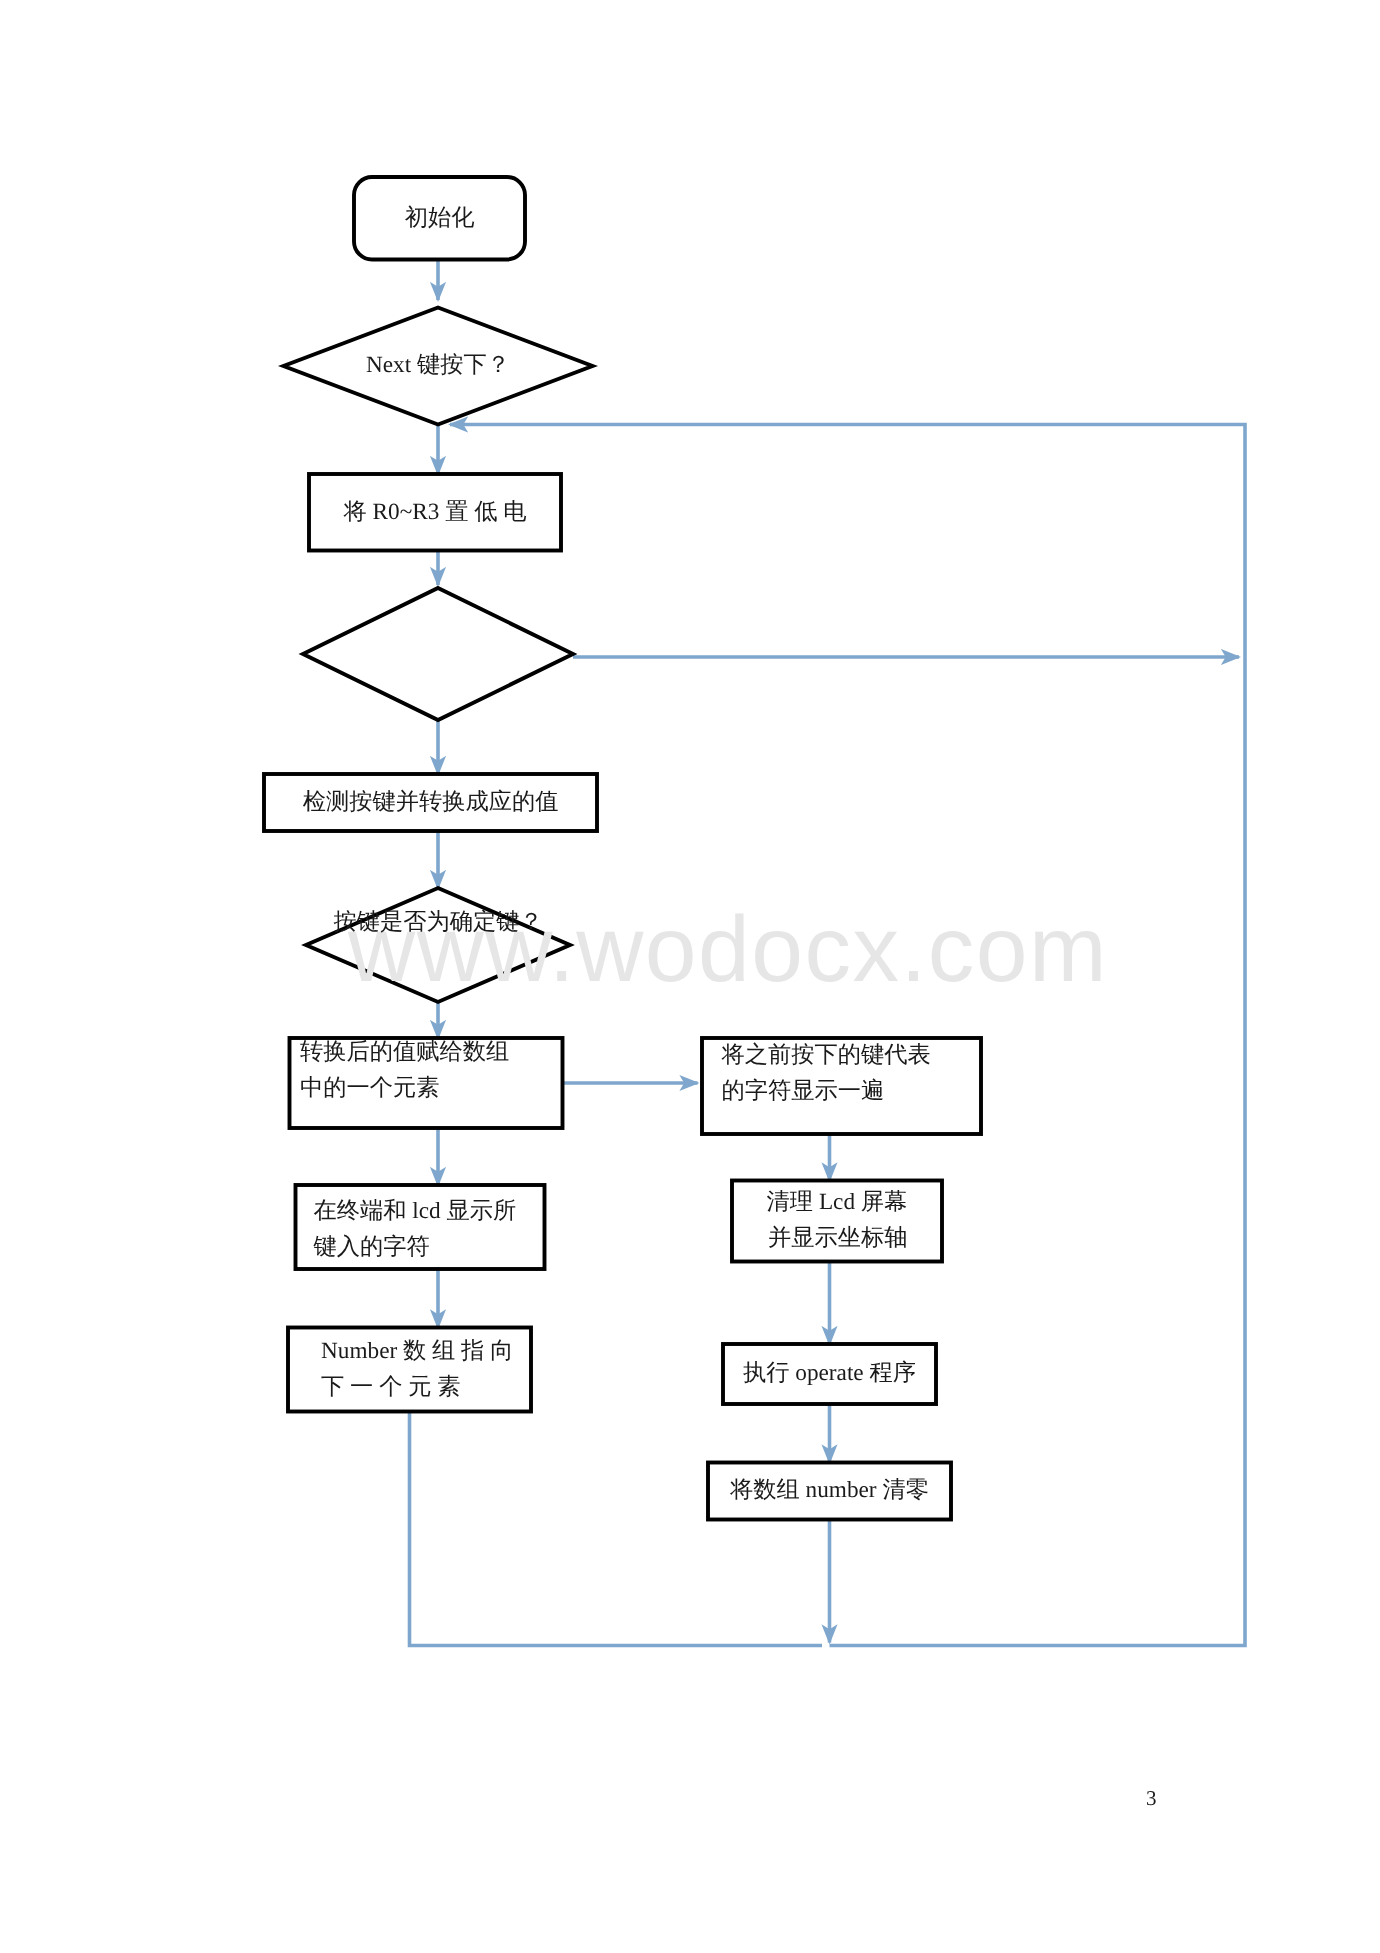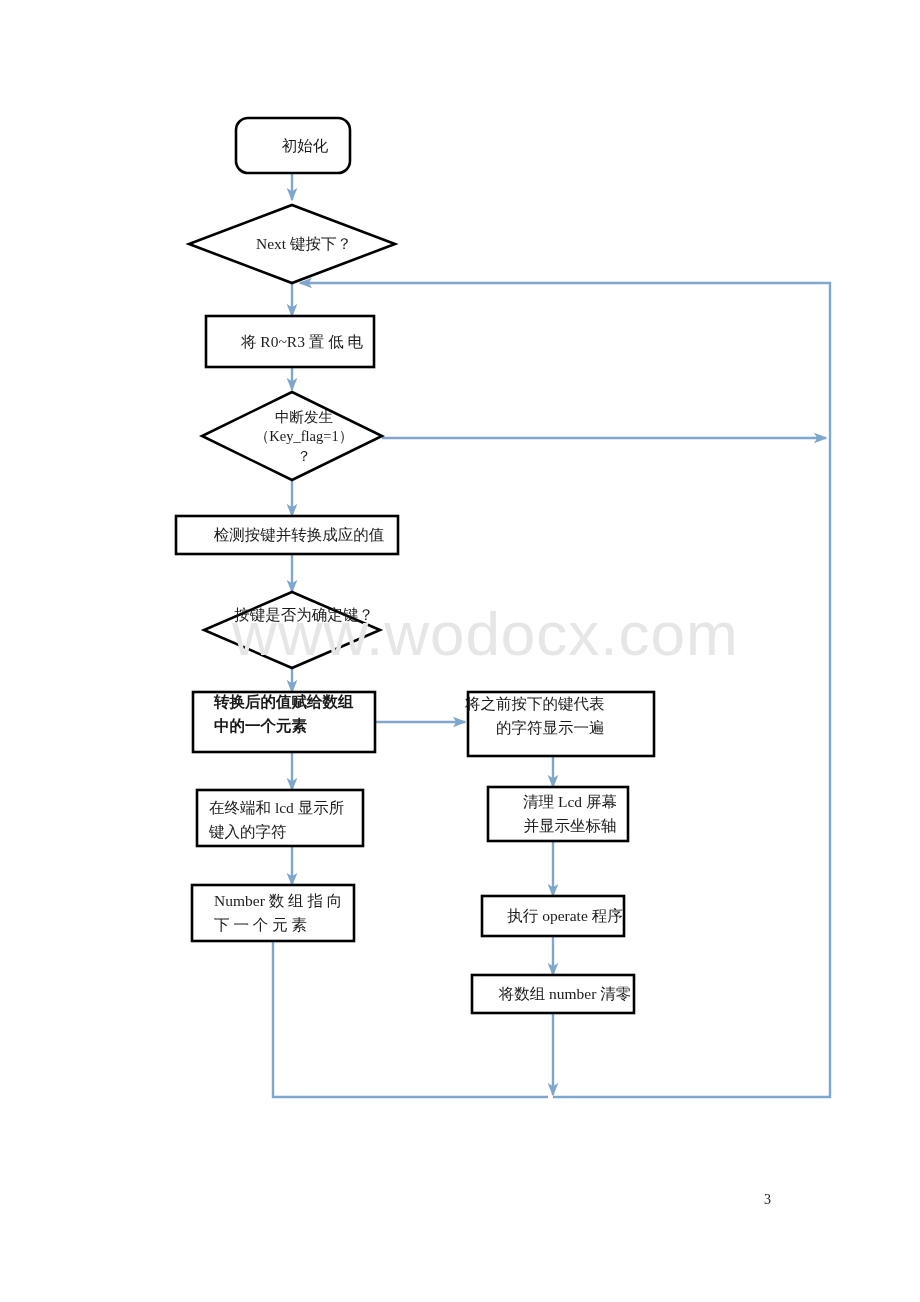--- a/index.html
+++ b/index.html
@@ -20,28 +20,27 @@
     left: 0;
     top: 0;
     width: 920px;
     height: 1302px;
   }
   .node-text {
     position: absolute;
     display: flex;
     align-items: center;
     justify-content: center;
-    text-align: center;
+    text-align: right;
     color: #1a1a1a;
     font-size: 15.5px;
     line-height: 1.5;
     white-space: pre-line;
     pointer-events: none;
     z-index: 3;
-    padding-left: 12px;
   }
   .node-text.two-line { line-height: 1.55; }
   .watermark {
     position: absolute;
     color: #e6e6e6;
     font-size: 62px;
     letter-spacing: 1px;
     font-family: "Liberation Sans", "DejaVu Sans", sans-serif;
     z-index: 1;
     user-select: none;
@@ -136,38 +135,35 @@
       <rect x="472" y="975" width="162" height="38"></rect>
     </g>
   </svg>
 
   <div class="node-text" style="left:236px; top:118px; width:114px; height:55px;">初始化</div>
 
   <div class="node-text" style="left:189px; top:205px; width:206px; height:78px;">Next 键按下？</div>
 
   <div class="node-text" style="left:206px; top:316px; width:168px; height:51px;">将 R0~R3 置 低 电</div>
 
-  <div class="node-text two-line" style="left:192px; top:394px; width:200px; height:86px; font-size:14.5px; line-height:1.32;">中断发生
-（Key_flag=1）
-？</div>
 
   <div class="node-text" style="left:176px; top:516px; width:222px; height:38px;border-radius:12px;">检测按键并转换成应的值</div>
 
   <div class="node-text" style="left:204px; top:576px; width:176px; height:78px;">按键是否为确定键？</div>
 
-  <div class="node-text two-line" style="left:208px; top:692px; width:172px; height:44px; justify-content:flex-start; text-align:left; padding-left:6px; box-sizing:border-box;font-weight:bold;">转换后的值赋给数组
+  <div class="node-text two-line" style="left:194px; top:692px; width:172px; height:44px; justify-content:flex-start; text-align:left; padding-left:6px; box-sizing:border-box;">转换后的值赋给数组
 中的一个元素</div>
 
   <div class="node-text two-line" style="left:203px; top:790px; width:156px; height:60px; justify-content:flex-start; text-align:left; padding-left:6px; box-sizing:border-box;">在终端和 lcd 显示所
 键入的字符</div>
 
   <div class="node-text two-line" style="left:208px; top:885px; width:152px; height:56px; justify-content:flex-start; text-align:left; padding-left:6px; box-sizing:border-box;">Number 数 组 指 向
 下 一 个 元 素</div>
 
-  <div class="node-text two-line" style="left:459px; top:692px; width:176px; height:48px; justify-content:flex-start; text-align:right; padding-left:6px; box-sizing:border-box;">将之前按下的键代表
+  <div class="node-text two-line" style="left:475px; top:692px; width:176px; height:48px; justify-content:flex-start; text-align:left; padding-left:6px; box-sizing:border-box;">将之前按下的键代表
 的字符显示一遍</div>
 
   <div class="node-text two-line" style="left:488px; top:787px; width:140px; height:54px;">清理 Lcd 屏幕
 并显示坐标轴</div>
 
   <div class="node-text" style="left:482px; top:896px; width:142px; height:40px;">执行 operate 程序</div>
 
   <div class="node-text" style="left:472px; top:975px; width:162px; height:38px;border-radius:16px;">将数组 number 清零</div>
 
   <div class="page-number" style="left:764px; top:1192px;">3</div>

